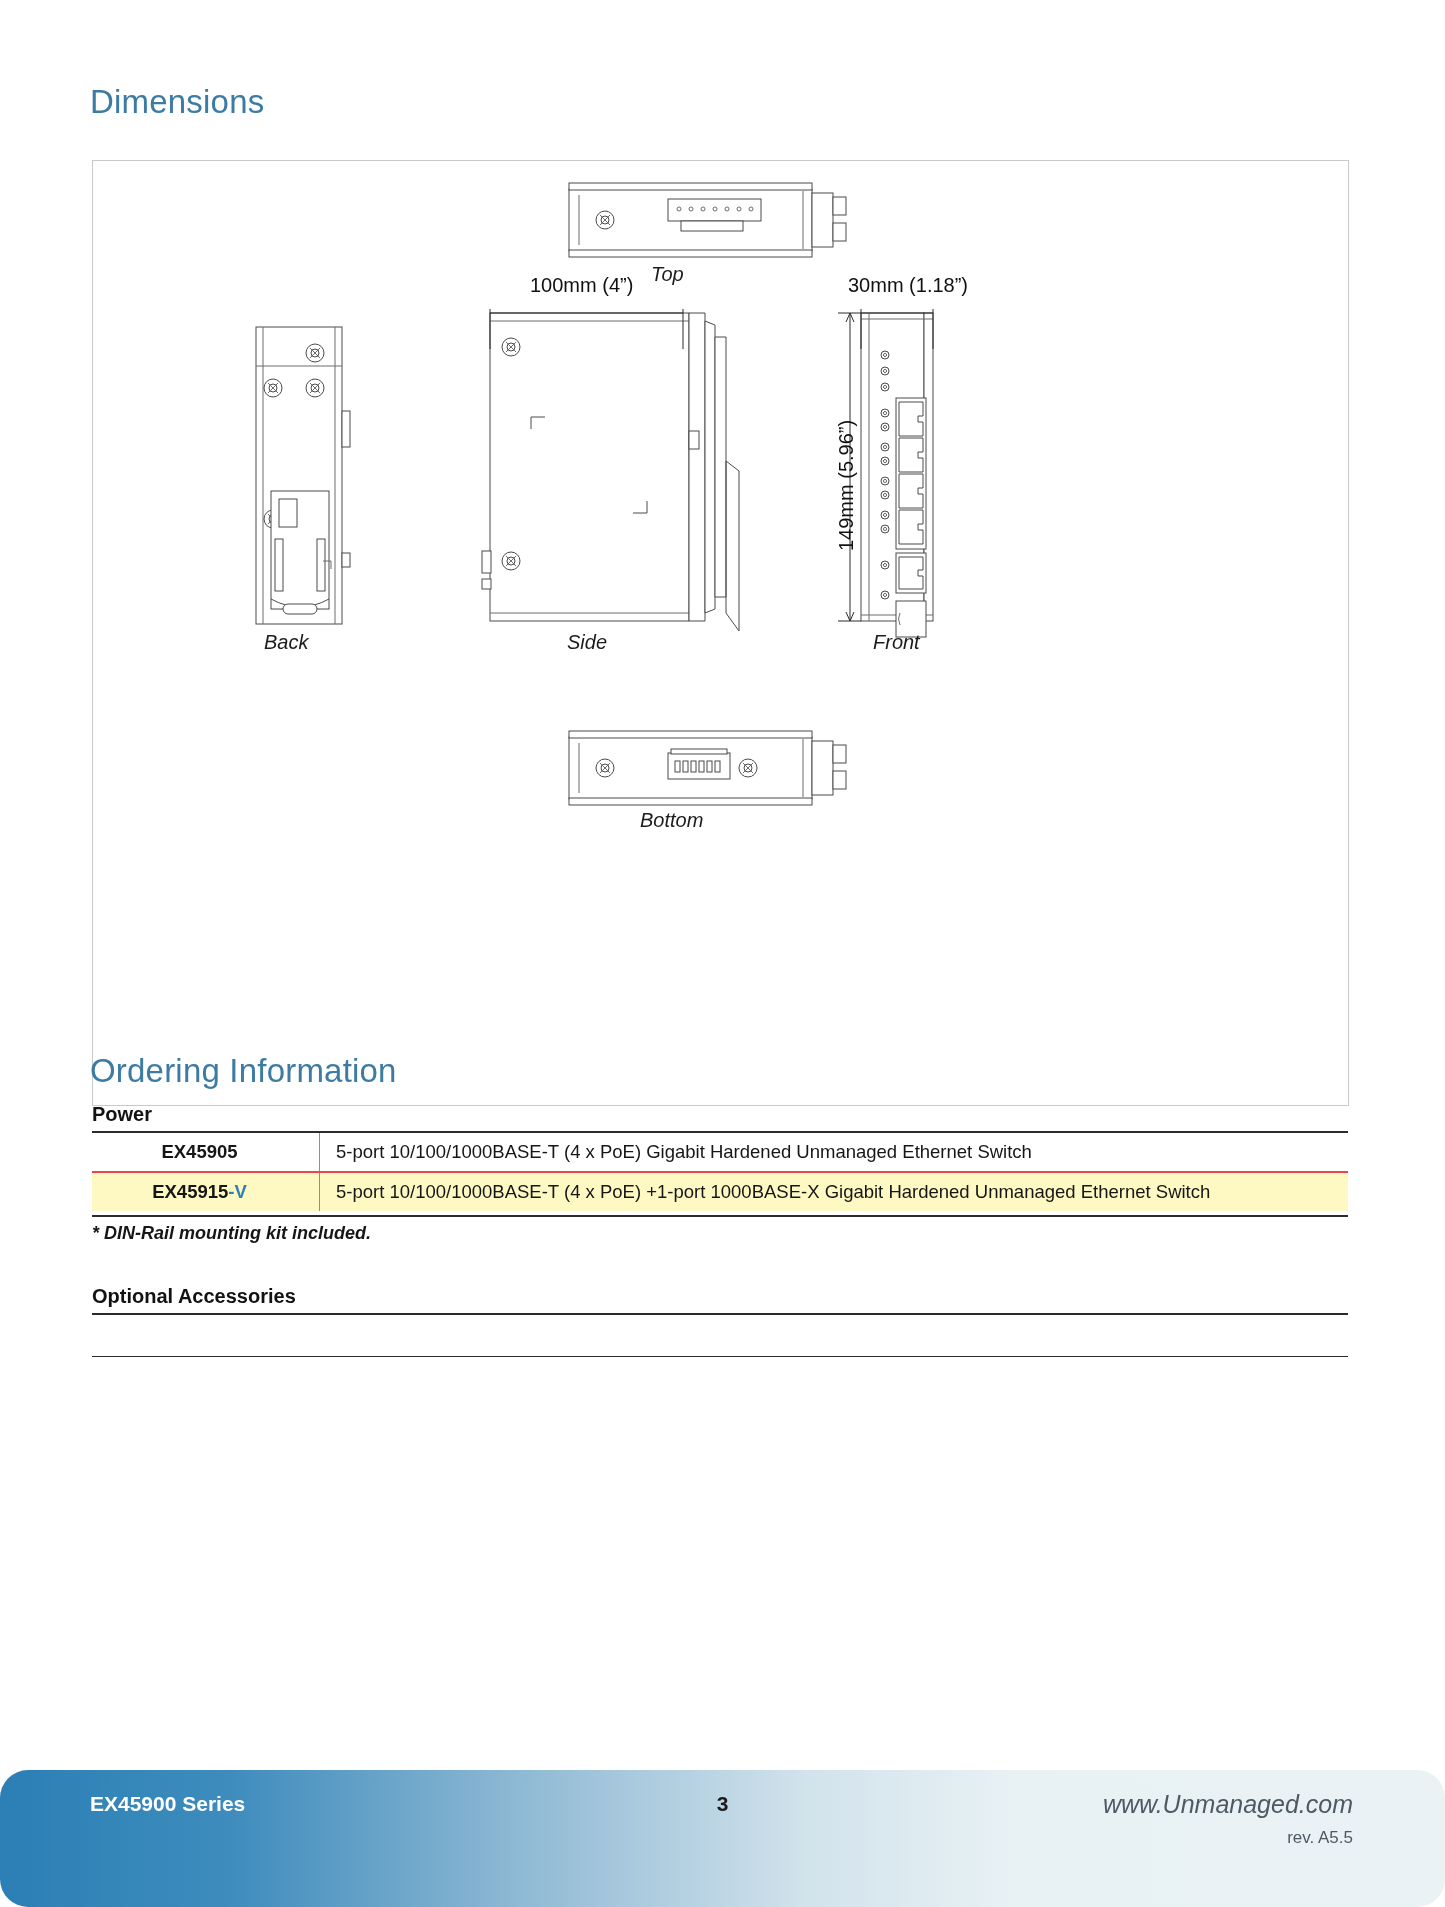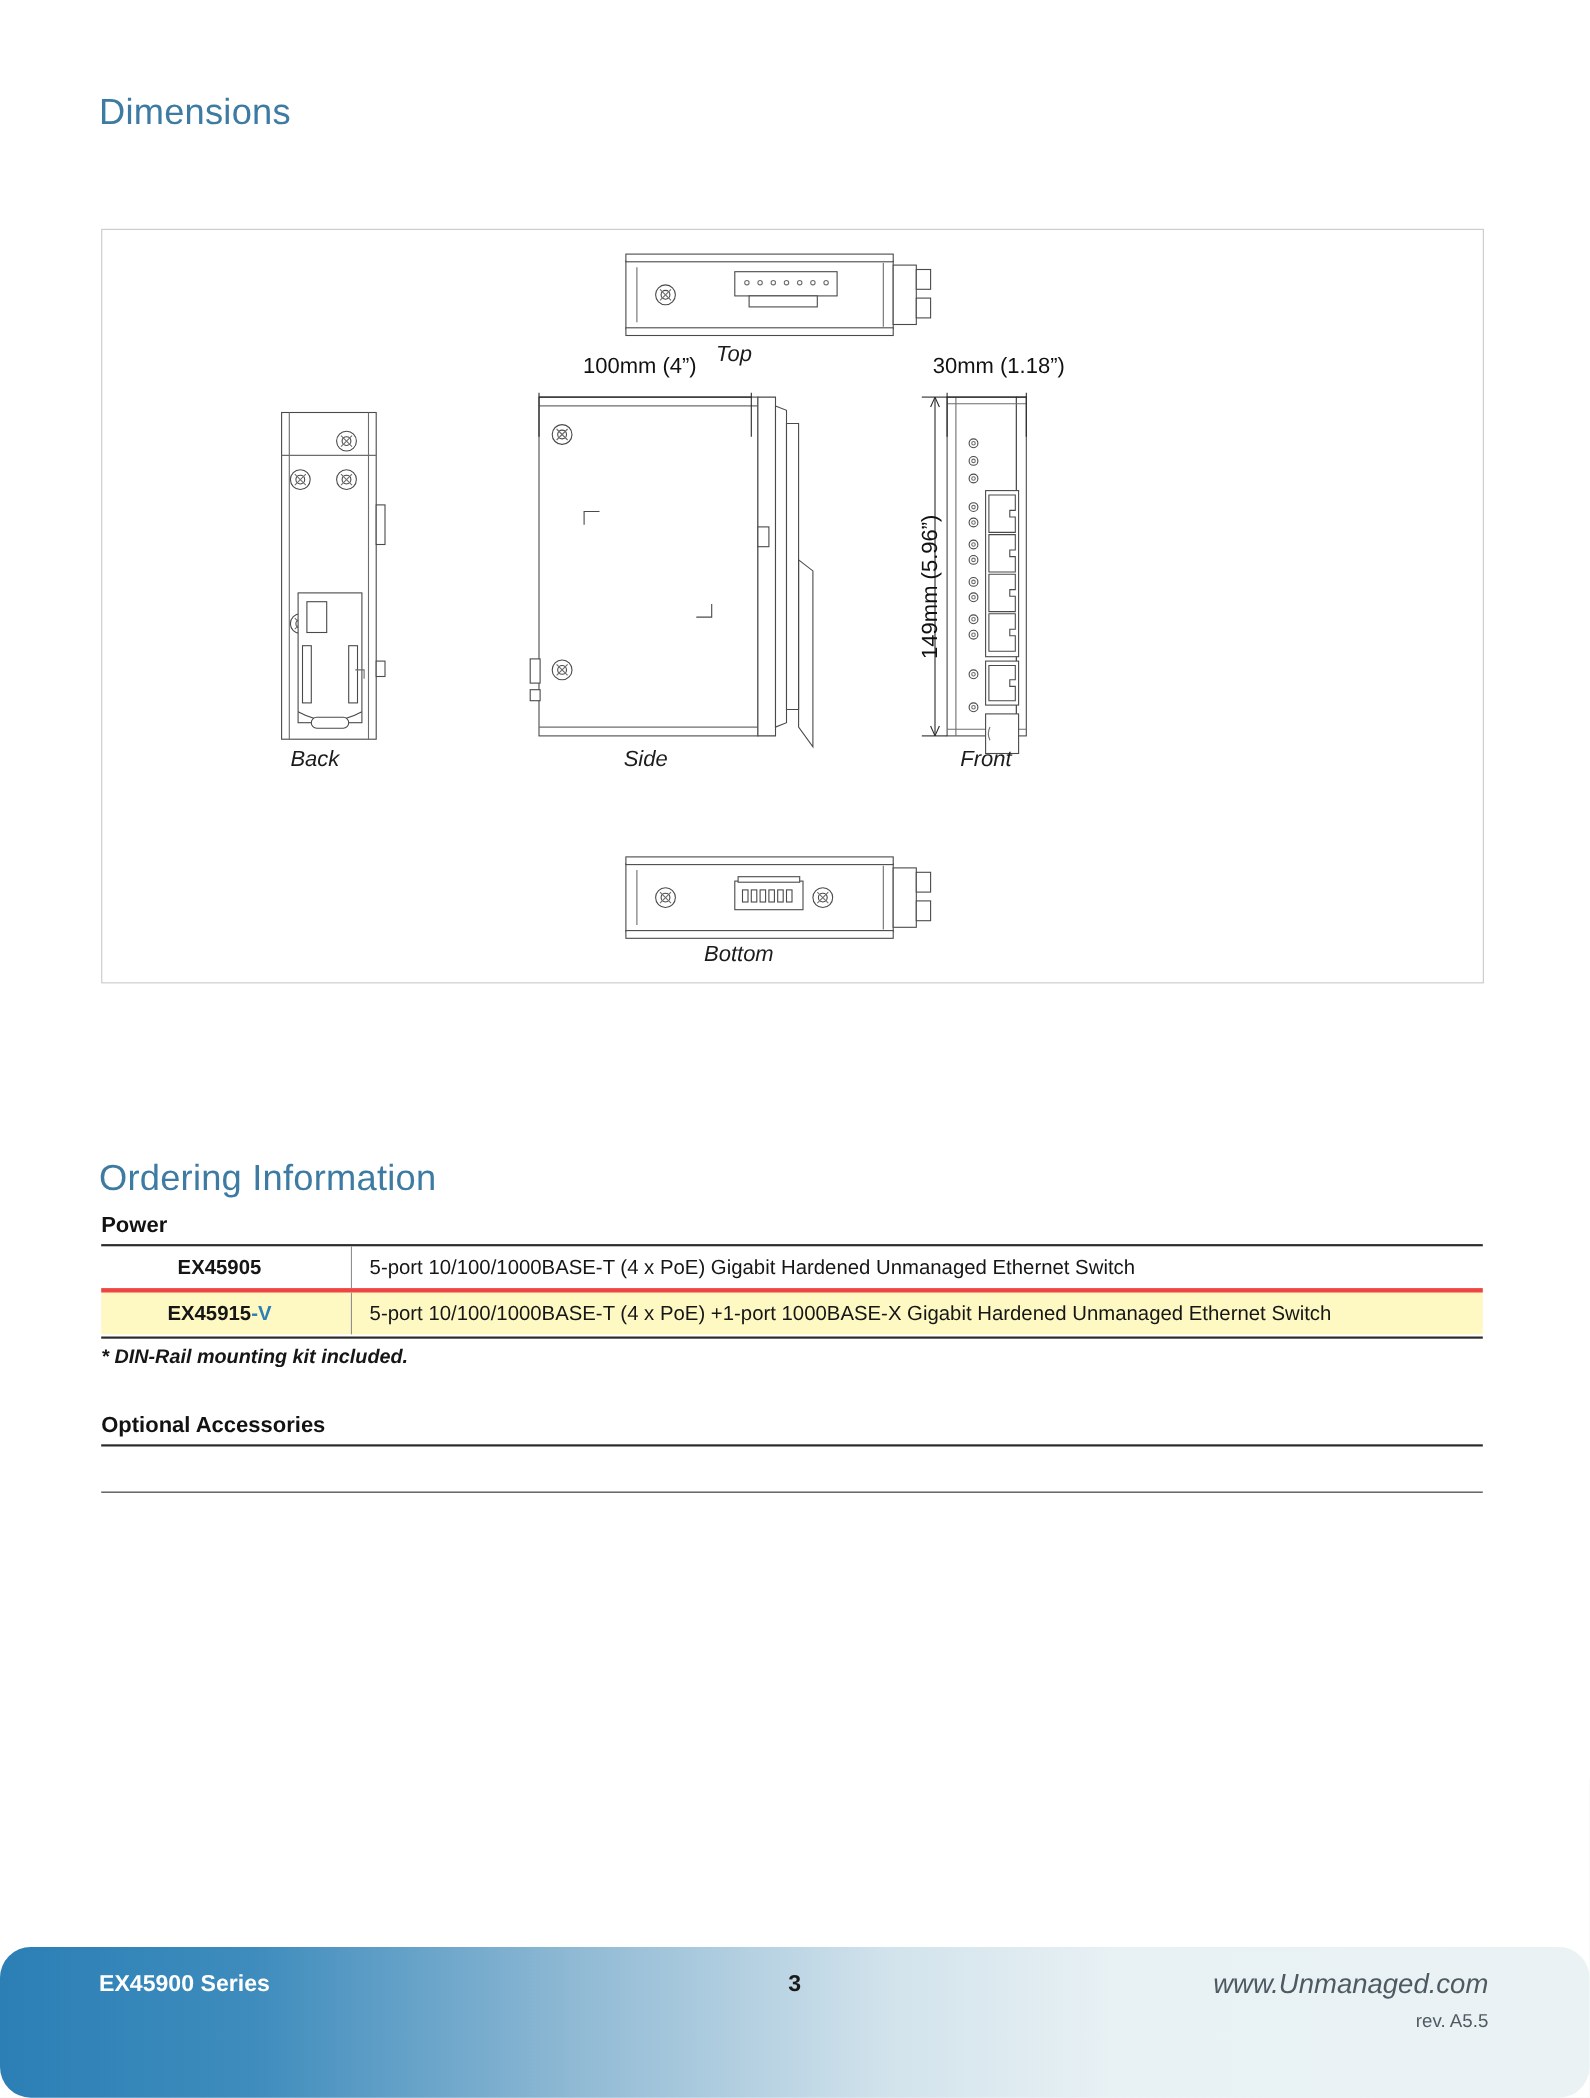--- a/index.html
+++ b/index.html
@@ -35,25 +35,24 @@
   }
   #dimensions-heading { left: 90px; top: 83px; }
   #ordering-heading   { left: 90px; top: 1040px; margin-top: 12px; }
 
   
   .dim-box {
     position: absolute;
     left: 92px;
     top: 160px;
     width: 1257px;
-    height: 686px;
+    height: 946px;
     border: 1px solid #c9c9c9;
     background: #ffffff;
     box-sizing: border-box;
-    margin-top: 48px;
   }
 
   .view-label {
     position: absolute;
     font-style: italic;
     font-size: 20px;
     color: #1c1c1c;
     white-space: nowrap;
   }
   .dim-text {
@@ -99,21 +98,21 @@
     width: 215px;
     text-align: center;
     font-weight: bold;
     border-right: 1px solid #8f8f8f;
     padding-right: 12px;
   }
   .tbl .c-desc {
     padding-left: 16px;
   }
   .row-alt  { background: #fef9c3; }
-  .row-sep td { border-bottom: 4px solid #ef4444; }
+  .row-sep td { border-bottom: 2px solid #ef4444; }
   .suffix-v { color: #2d7fb8; }
 
   .footnote {
     position: absolute;
     font-size: 18px;
     font-style: italic;
     font-weight: bold;
     color: #161616;
     white-space: nowrap;
   }

